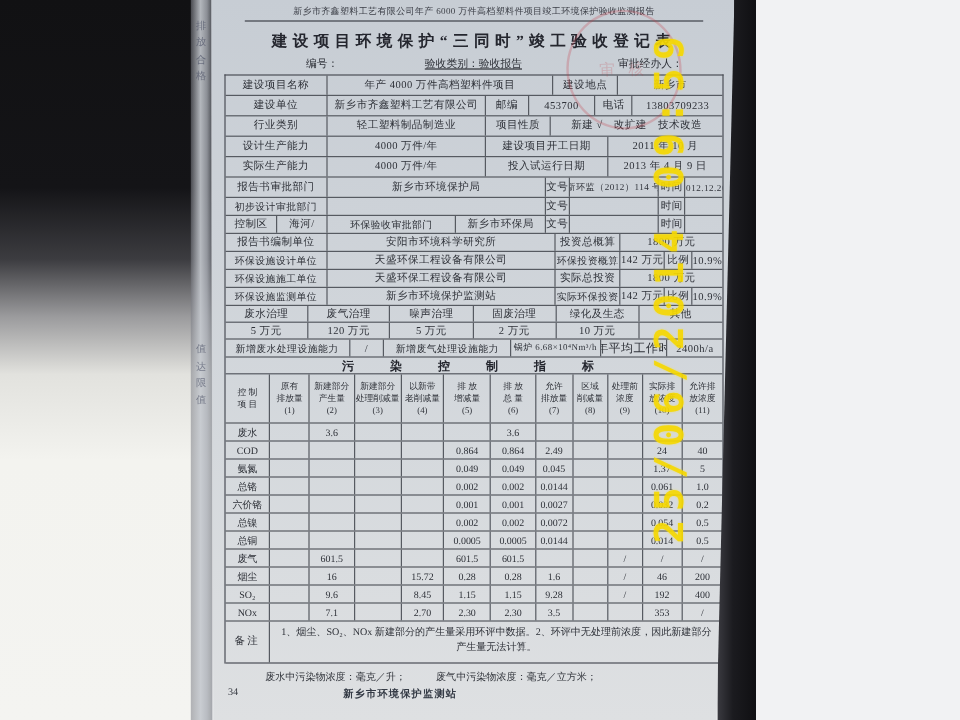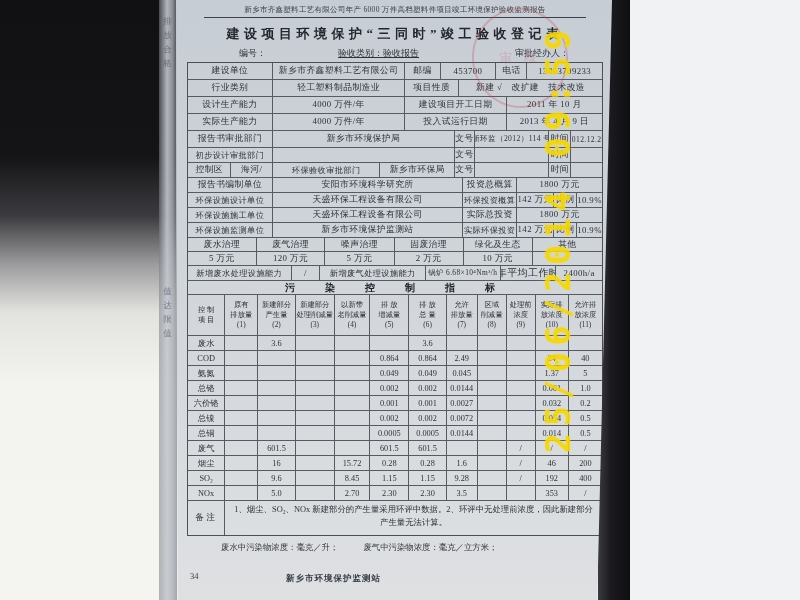--- a/index.html
+++ b/index.html
@@ -21,21 +21,21 @@
   .page{position:absolute;left:176px;top:0;width:436px;height:600px;box-sizing:border-box;
     clip-path:polygon(0 0,100% 0,96.6% 100%,0.4% 100%);
     background:linear-gradient(180deg,#c7cdd4 0%,#cdd2d8 30%,#d5d9dd 62%,#dee0e2 100%);
     filter:blur(0.25px);}
   .page-inner{position:relative;width:100%;height:100%;padding:5px 9px 0 11px;box-sizing:border-box;}
 
   .rpt-header{width:92%;margin:0 auto;text-align:center;font-size:7.5px;letter-spacing:.3px;
     color:#3a3d45;border-bottom:1.6px solid #3e414a;padding-bottom:2px;white-space:nowrap;}
   .title{margin-top:7px;text-align:center;font-weight:bold;font-size:13px;letter-spacing:4.5px;color:#24262e;white-space:nowrap;}
   .meta{display:flex;margin-top:4px;font-size:9px;height:12px;align-items:center;}
-  .meta .m1{margin-left:20px;padding-left:32px;} .meta .m2{margin-left:72px;text-decoration:underline;} .meta .m3{margin-left:auto;margin-right:34px;}
+  .meta .m1{margin-left:36px;padding-left:32px;} .meta .m2{margin-left:72px;text-decoration:underline;} .meta .m3{margin-left:auto;margin-right:34px;}
 
   
   .tbl{border:1.3px solid #4b4f56;border-bottom:none;margin-top:3px;}
   .irow{display:flex;border-bottom:1px solid #565a61;}
   .h16 .irow{height:16px;} 
   .irow.short{height:14px;}
   .ic{box-sizing:border-box;border-right:1px solid #565a61;display:flex;align-items:center;justify-content:center;
     font-size:8.8px;letter-spacing:.4px;overflow:hidden;white-space:nowrap;}
   .ic:last-child{border-right:none;}
 
@@ -92,20 +92,26 @@
       <div class="rpt-header">新乡市齐鑫塑料工艺有限公司年产 6000 万件高档塑料件项目竣工环境保护验收监测报告</div>
       <div class="title">建设项目环境保护“三同时”竣工验收登记表</div>
 
       <div class="meta">
         <span class="m1">编号：</span>
         <span class="m2">验收类别：验收报告</span>
         <span class="m3">审批经办人：</span>
       </div>
 
       <div class="tbl h16">
+        <div class="irow">
+          <span class="ic" style="width:20.5%">建设项目名称</span>
+          <span class="ic" style="width:45.5%">年产 4000 万件高档塑料件项目</span>
+          <span class="ic" style="width:13%">建设地点</span>
+          <span class="ic" style="width:21%">新乡市</span>
+        </div>
         <div class="irow">
           <span class="ic" style="width:20.5%">建设单位</span>
           <span class="ic" style="width:32%">新乡市齐鑫塑料工艺有限公司</span>
           <span class="ic" style="width:8.5%">邮编</span>
           <span class="ic" style="width:13.5%">453700</span>
           <span class="ic" style="width:7.5%">电话</span>
           <span class="ic" style="width:18%">13803709233</span>
         </div>
         <div class="irow">
           <span class="ic" style="width:20.5%">行业类别</span>
@@ -381,21 +387,21 @@
               <span class="pc c6">1.15</span>
               <span class="pc c7">9.28</span>
               <span class="pc c8"></span>
               <span class="pc c9">/</span>
               <span class="pc c10">192</span>
               <span class="pc c11">400</span>
             </div>
             <div class="prow">
               <span class="pc c0">NOx</span>
               <span class="pc c1"></span>
-              <span class="pc c2">5.0</span>
+              <span class="pc c2">7.1</span>
               <span class="pc c3"></span>
               <span class="pc c4">2.70</span>
               <span class="pc c5">2.30</span>
               <span class="pc c6">2.30</span>
               <span class="pc c7">3.5</span>
               <span class="pc c8"></span>
               <span class="pc c9"></span>
               <span class="pc c10">353</span>
               <span class="pc c11">/</span>
             </div>

